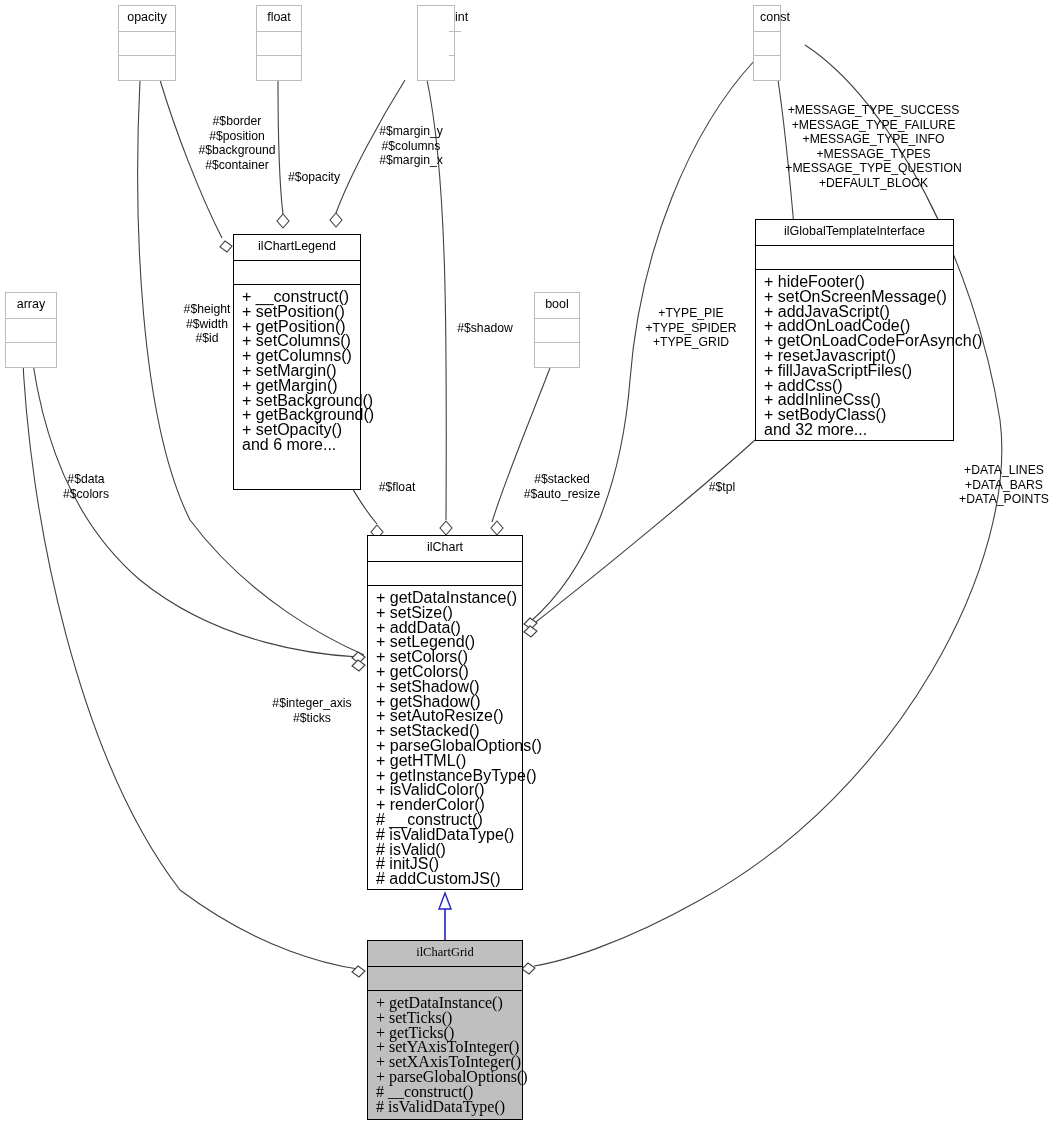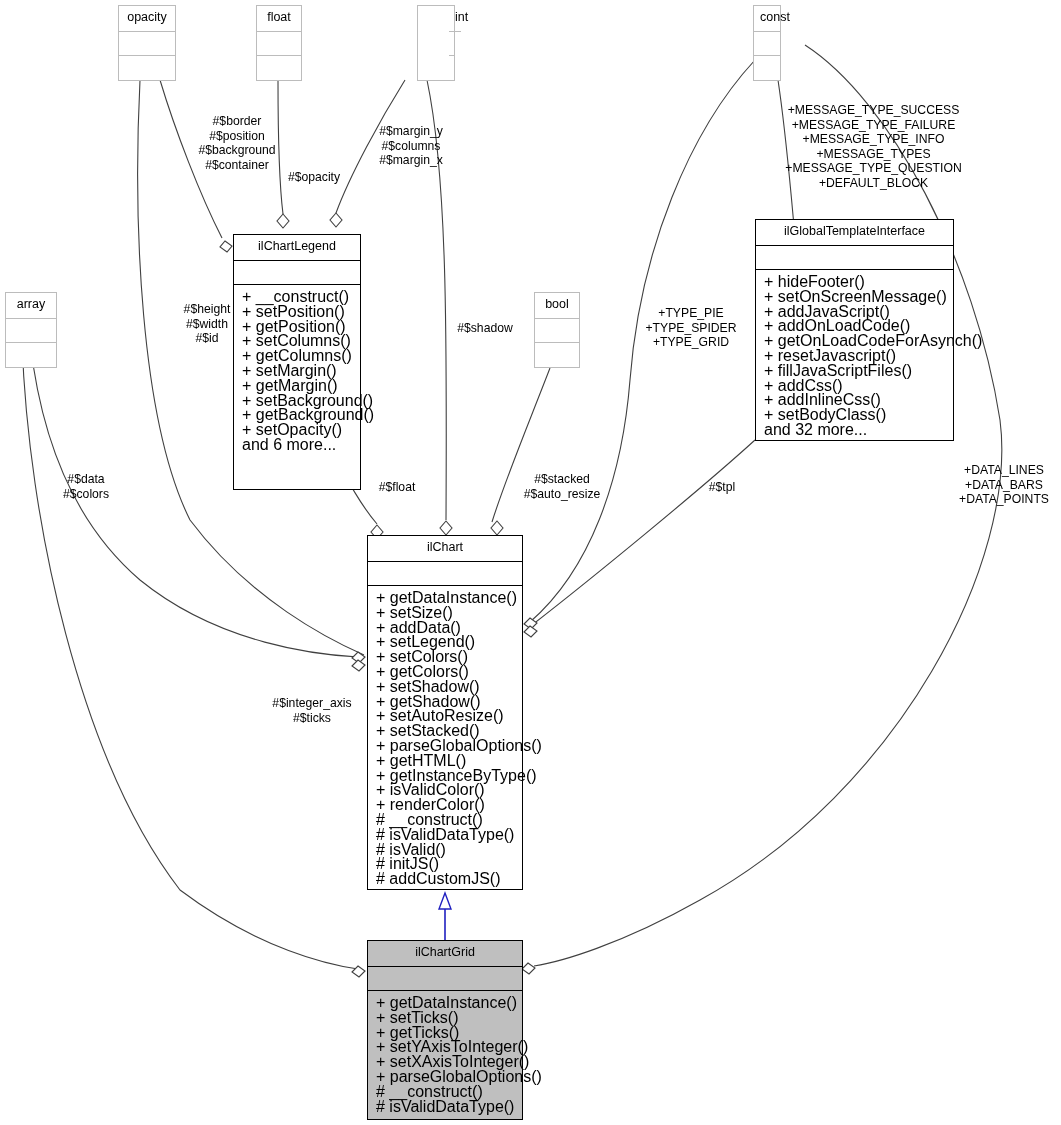--- a/index.html
+++ b/index.html
@@ -80,20 +80,21 @@
     height: 24px;
   }
 
   .filled {
     background: #bfbfbf;
   }
   .filled .title,
   .filled .attrs,
   .filled .ops {
     background: #bfbfbf;
+    font-family: Liberation Serif, serif;
   }
 
   
   .elabel {
     position: absolute;
     font-size: 12.2px;
     color: #000000;
     line-height: 14.6px;
     white-space: pre;
     text-align: center;

